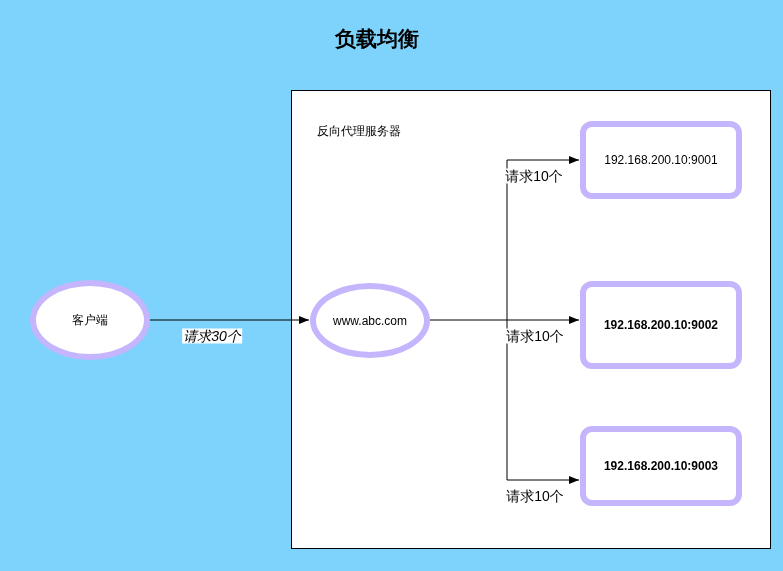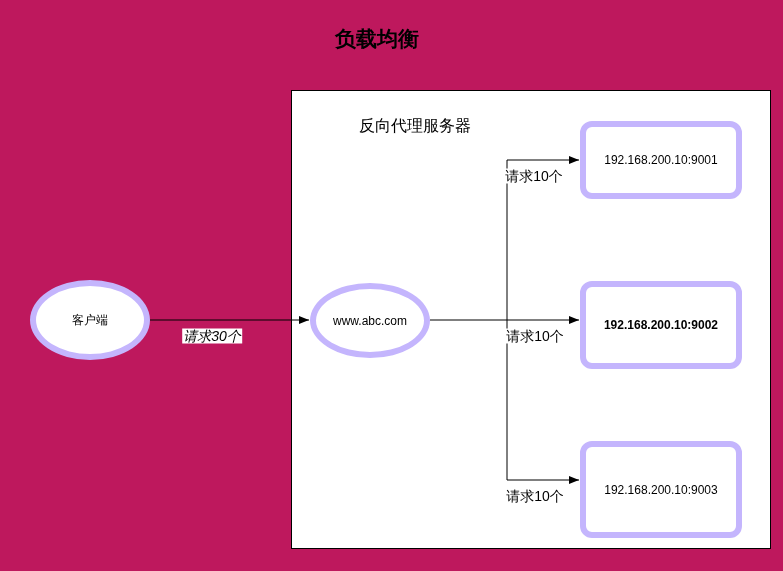--- a/index.html
+++ b/index.html
@@ -1,20 +1,20 @@
 <!DOCTYPE html>
 <html><head>
 <meta charset="utf-8">
 <style>
   html, body { margin: 0; padding: 0; background: #ffffff; }
   .canvas {
     position: relative;
     width: 783px;
     height: 571px;
-    background: #be185d;
+    background: #7dd3fc;
     font-family: "Liberation Sans", sans-serif;
     color: #000000;
     overflow: hidden;
   }
   .title {
     position: absolute;
     left: 377px;
     top: 25px;
     transform: translateX(-50%);
     font-size: 21px;
@@ -27,24 +27,23 @@
     top: 90px;
     width: 480px;
     height: 459px;
     border: 1px solid #000000;
     background: #ffffff;
     box-sizing: border-box;
   }
   .container-label {
     position: absolute;
     left: 25px;
-    top: 25px;
-    font-size: 16px;
+    top: 32px;
+    font-size: 12px;
     white-space: nowrap;
-    margin-left: 42px;
   }
   .edges-layer {
     position: absolute;
     left: 0;
     top: 0;
     width: 783px;
     height: 571px;
   }
   .node {
     position: absolute;
@@ -57,21 +56,21 @@
     text-align: center;
     box-sizing: border-box;
     white-space: nowrap;
   }
   .ellipse { border-radius: 50%; }
   .rounded { border-radius: 12px; }
   .node-client { left: 30px;  top: 280px; width: 120px; height: 80px; }
   .node-proxy  { left: 310px; top: 283px; width: 120px; height: 75px; }
   .node-server1 { left: 580px; top: 121px; width: 162px; height: 78px; }
   .node-server2 { left: 580px; top: 281px; width: 162px; height: 88px; font-weight: bold; }
-  .node-server3 { left: 580px; top: 441px; width: 162px; height: 97px; }
+  .node-server3 { left: 580px; top: 426px; width: 162px; height: 80px; font-weight: bold; }
   .edge-label {
     position: absolute;
     transform: translate(-50%, -50%);
     background: #ffffff;
     font-size: 14px;
     padding: 0 1px;
     white-space: nowrap;
     line-height: 15px;
     margin-top: 16px;
   }

